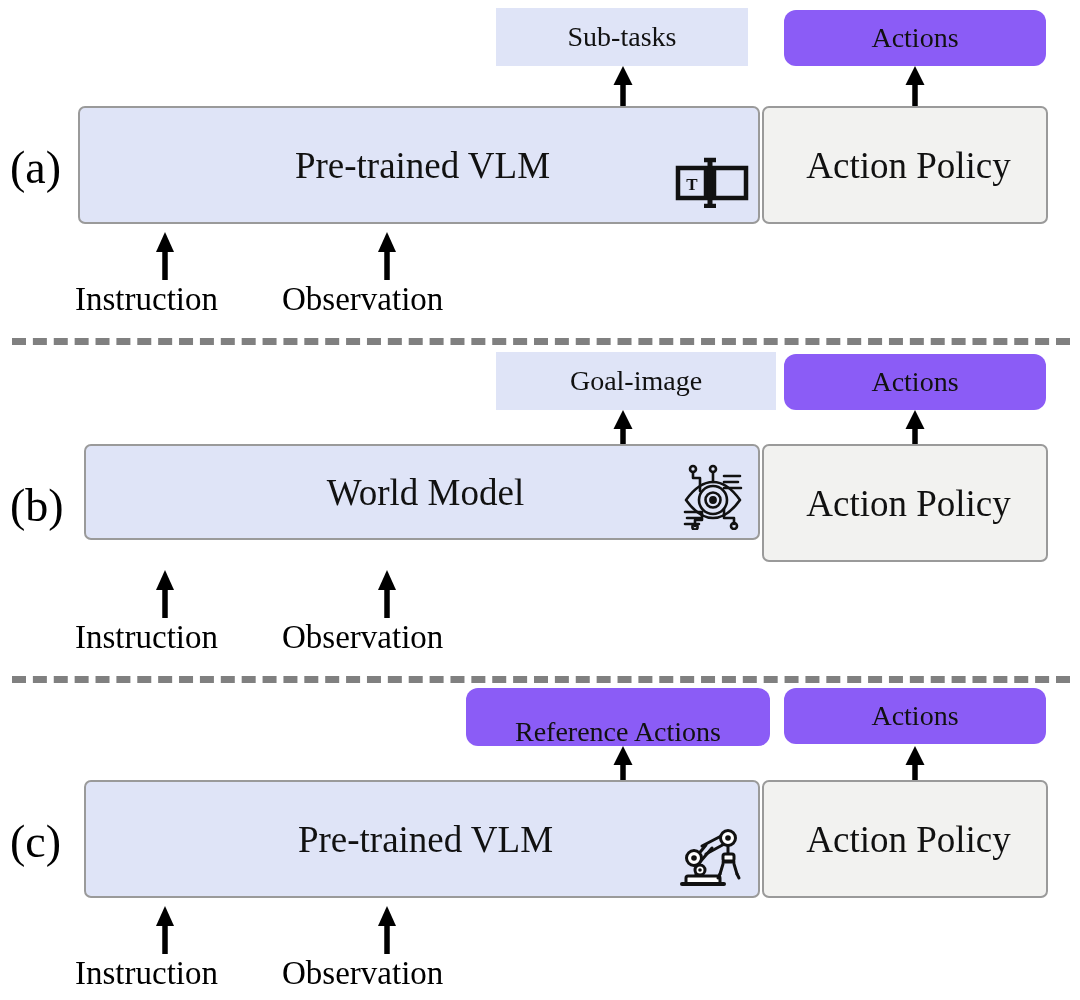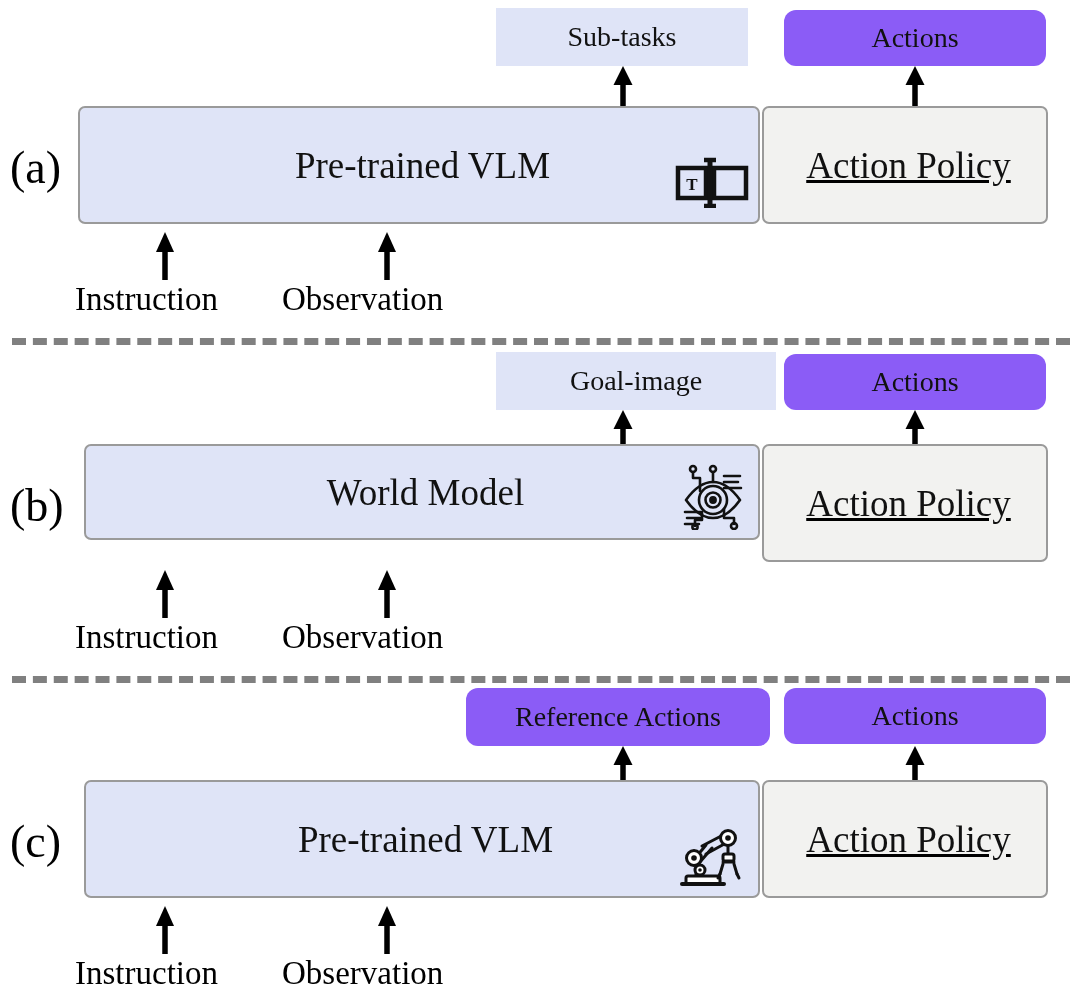--- a/index.html
+++ b/index.html
@@ -55,21 +55,21 @@
     position: absolute;
     box-sizing: border-box;
     border: 2.5px solid #9a9a9a;
     border-radius: 7px;
     display: flex;
     align-items: center;
     justify-content: center;
     padding-left: 7px;
   }
   .module.primary { background: #dfe4f7; }
-  .module.policy  { background: #f2f2f0; text-decoration: underline; }
+  .module.policy  { background: #f2f2f0; }
   .module .module-label {
     font-size: 37px;
     line-height: 1;
     white-space: nowrap;
     color: #111;
     position: relative;
     z-index: 2;
   }
 
   
@@ -250,21 +250,21 @@
     </div>
 
     <div class="caption" style="left:75px; top:281px;">Instruction</div>
     <div class="caption" style="left:282px; top:281px;">Observation</div>
   </div>
 
   <div class="divider" style="top:676px;"></div>
 
   <div class="row" style="top:678px;height:322px;">
 
-    <div class="chip green" style="left:466px; top:10px; width:304px; height:58px;">
+    <div class="chip green" style="left:466px; top:10px; width:304px; height:58px;align-items:flex-end;">
       <span>Reference Actions</span>
     </div>
 
     <div class="chip green" style="left:784px; top:10px; width:262px; height:56px;">
       <span>Actions</span>
     </div>
 
     <div class="arrow" style="left:610px; top:68px; height:42px;">
       <svg width="26" height="42" viewBox="0 0 26 42">
         <path d="M13 42 L13 14" stroke="#000" stroke-width="5.5" fill="none"></path>

